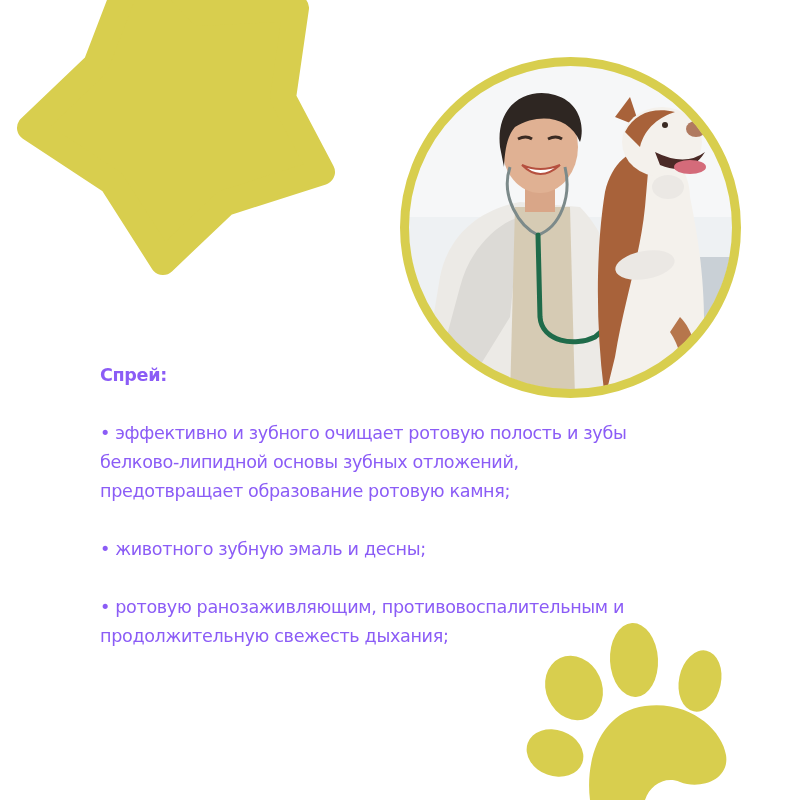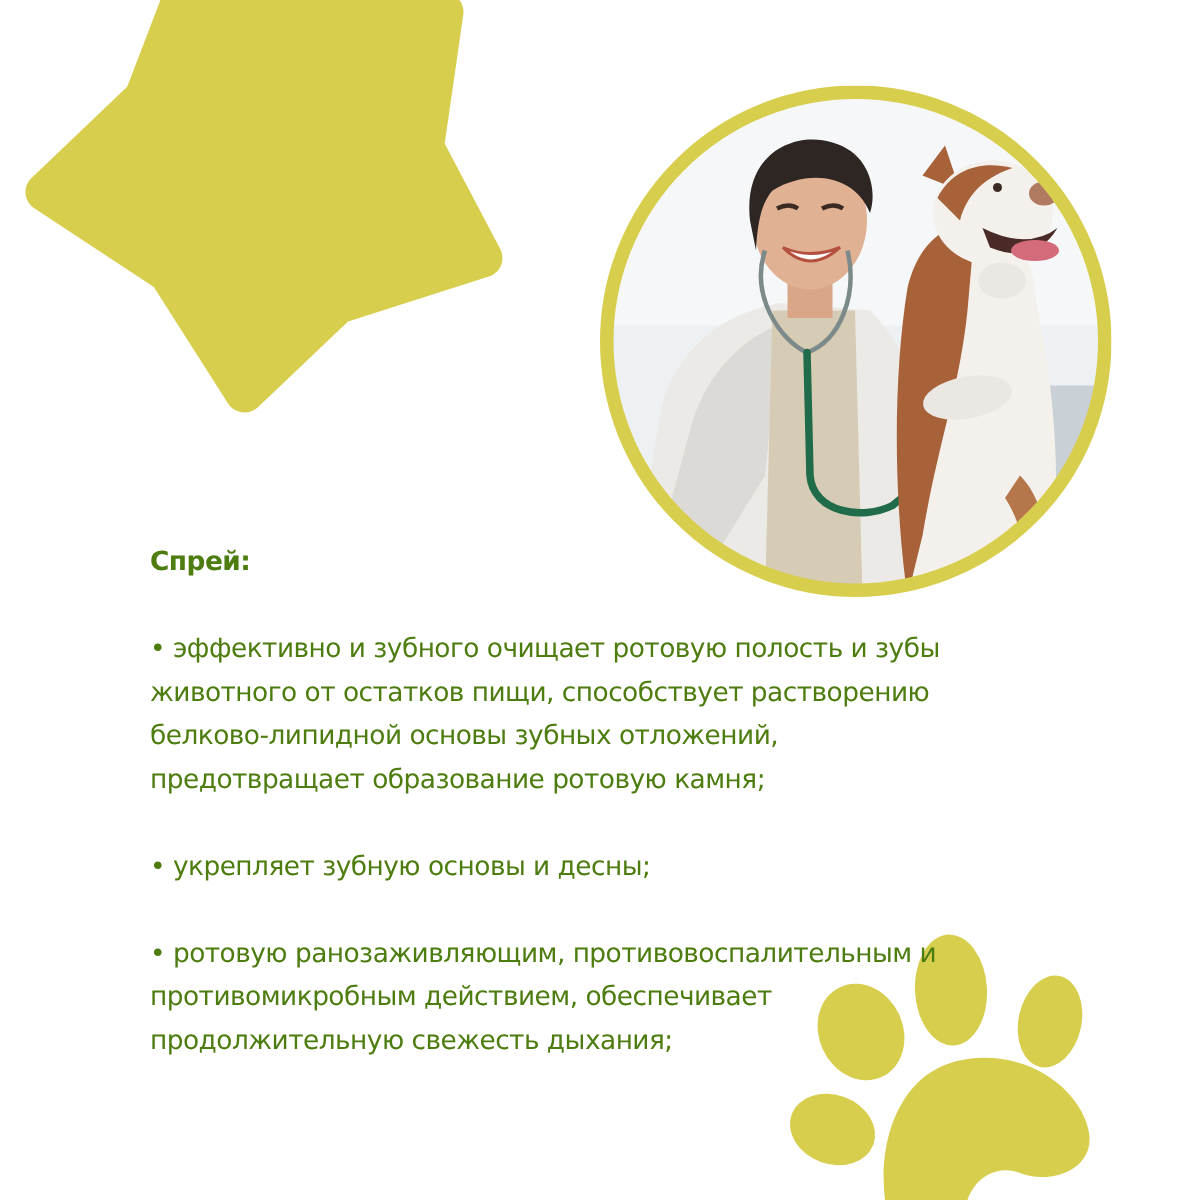--- a/index.html
+++ b/index.html
@@ -8,21 +8,21 @@
     background: #ffffff; position: relative;
     font-family: "DejaVu Sans", "Liberation Sans", sans-serif;
   }
   .deco { position: absolute; left: 0; top: 0; width: 800px; height: 800px; }
   .photo-wrap {
     position: absolute; left: 400px; top: 57px;
     width: 341px; height: 341px;
   }
   .content {
     position: absolute; left: 100px; top: 361px;
-    color: #4d7c0f; font-size: 17.6px; line-height: 29px;
+    color: #8b5cf6; font-size: 17.6px; line-height: 29px;
     white-space: nowrap; letter-spacing: -0.35px;
   }
   .content .heading { font-weight: bold; height: 29px; }
   .content .gap { height: 29px; }
   .content .line { height: 29px; }
 </style>
 </head>
 <body>
 
 <svg class="deco" viewBox="0 0 800 800" width="800" height="800">
@@ -91,29 +91,27 @@
     <circle cx="170.5" cy="170.5" r="166" fill="none" stroke="#d8ce4e" stroke-width="9"></circle>
   </svg>
 </div>
 
 <div class="content">
   <div class="heading">Спрей:</div>
   <div class="gap"></div>
 
   <div>
     <div class="line">• эффективно и зубного очищает ротовую полость и зубы</div>
-    <div class="line">животного от остатков пищи, способствует растворению</div>
     <div class="line">белково-липидной основы зубных отложений,</div>
     <div class="line">предотвращает образование ротовую камня;</div>
   </div>
   <div class="gap"></div>
 
   <div>
-    <div class="line">• укрепляет зубную основы и десны;</div>
+    <div class="line">• животного зубную эмаль и десны;</div>
   </div>
   <div class="gap"></div>
 
   <div>
     <div class="line">• ротовую ранозаживляющим, противовоспалительным и</div>
-    <div class="line">противомикробным действием, обеспечивает</div>
     <div class="line">продолжительную свежесть дыхания;</div>
   </div>
 </div>
 
 </body></html>

